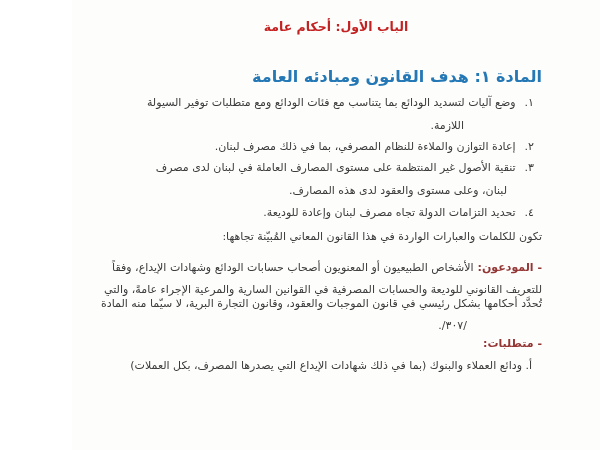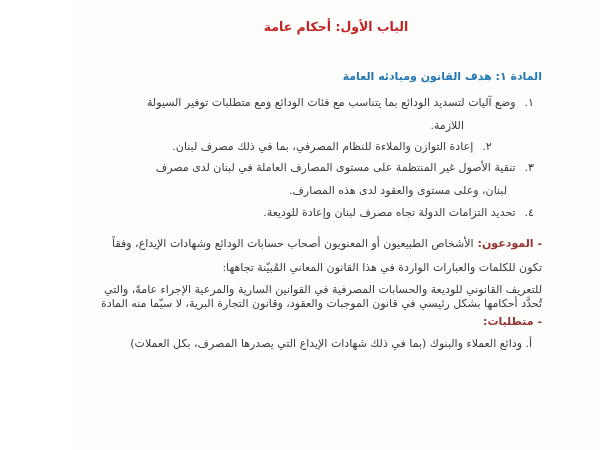--- a/index.html
+++ b/index.html
@@ -16,28 +16,28 @@
     font-size: 11px;
     color: #3b3b3b;
   }
   .ln { line-height: 14px; white-space: nowrap; text-align: right; }
   .title {
     text-align: center;
     font-weight: bold;
     font-size: 12.5px;
     margin-top: 20px;
   }
-  .heading { font-weight: bold; font-size: 11px; }
+  .heading { font-weight: bold; font-size: 16px; }
   .h1 { margin-top: 36px; }
   .intro1 { margin-top: 11px; }
   .li { padding-right: 8px; }
   .num { margin-left: 9px; }
   .it1 { margin-top: 12px; }
   .cont-a { margin-top: 9px; padding-right: 78px; }
-  .it2 { margin-top: 7px; text-align: center; }
+  .it2 { margin-top: 7px; }
   .it3 { margin-top: 7px; }
   .cont-b { margin-top: 9px; padding-right: 35px; }
   .it4 { margin-top: 8px; }
   .h2 { margin-top: 31px; }
   .intro2 { margin-top: 10px; }
   .d1 { margin-top: 17px; }
   .d2 { margin-top: 8px; }
   .d3 { }
   .d4 { margin-top: 8px; padding-right: 75px; }
   .term { font-weight: bold; margin-left: 4px; }
@@ -66,27 +66,28 @@
   <div class="ln li it3">
     <span class="num">٣.</span><span>تنقية الأصول غير المنتظمة على مستوى المصارف العاملة في لبنان لدى مصرف</span>
   </div>
   <div class="ln cont-b">لبنان، وعلى مستوى والعقود لدى هذه المصارف.</div>
 
   <div class="ln li it4">
     <span class="num">٤.</span><span>تحديد التزامات الدولة تجاه مصرف لبنان وإعادة للوديعة.</span>
   </div>
 
 
+  <div class="ln intro2">تكون للكلمات والعبارات الواردة في هذا القانون المعاني المُبيّنة تجاهها:</div>
+
   <div class="ln d1">
     <span class="term" style="color: rgb(148, 54, 52);">- المودعون:</span><span>الأشخاص الطبيعيون أو المعنويون أصحاب حسابات الودائع وشهادات الإيداع، وفقاً</span>
   </div>
-
-  <div class="ln intro2">تكون للكلمات والعبارات الواردة في هذا القانون المعاني المُبيّنة تجاهها:</div>
   <div class="ln d2">للتعريف القانوني للوديعة والحسابات المصرفية في القوانين السارية والمرعية الإجراء عامةً، والتي</div>
   <div class="ln d3">تُحدَّد أحكامها بشكل رئيسي في قانون الموجبات والعقود، وقانون التجارة البرية، لا سيّما منه المادة</div>
+  <div class="ln d4">/٣٠٧/.</div>
 
   <div class="ln term2">
     <span class="term" style="color: rgb(148, 54, 52);">- متطلبات:</span>
   </div>
 
   <div class="ln clip">أ. ودائع العملاء والبنوك (بما في ذلك شهادات الإيداع التي يصدرها المصرف، بكل العملات)</div>
 
 </div>
 
 </body></html>

